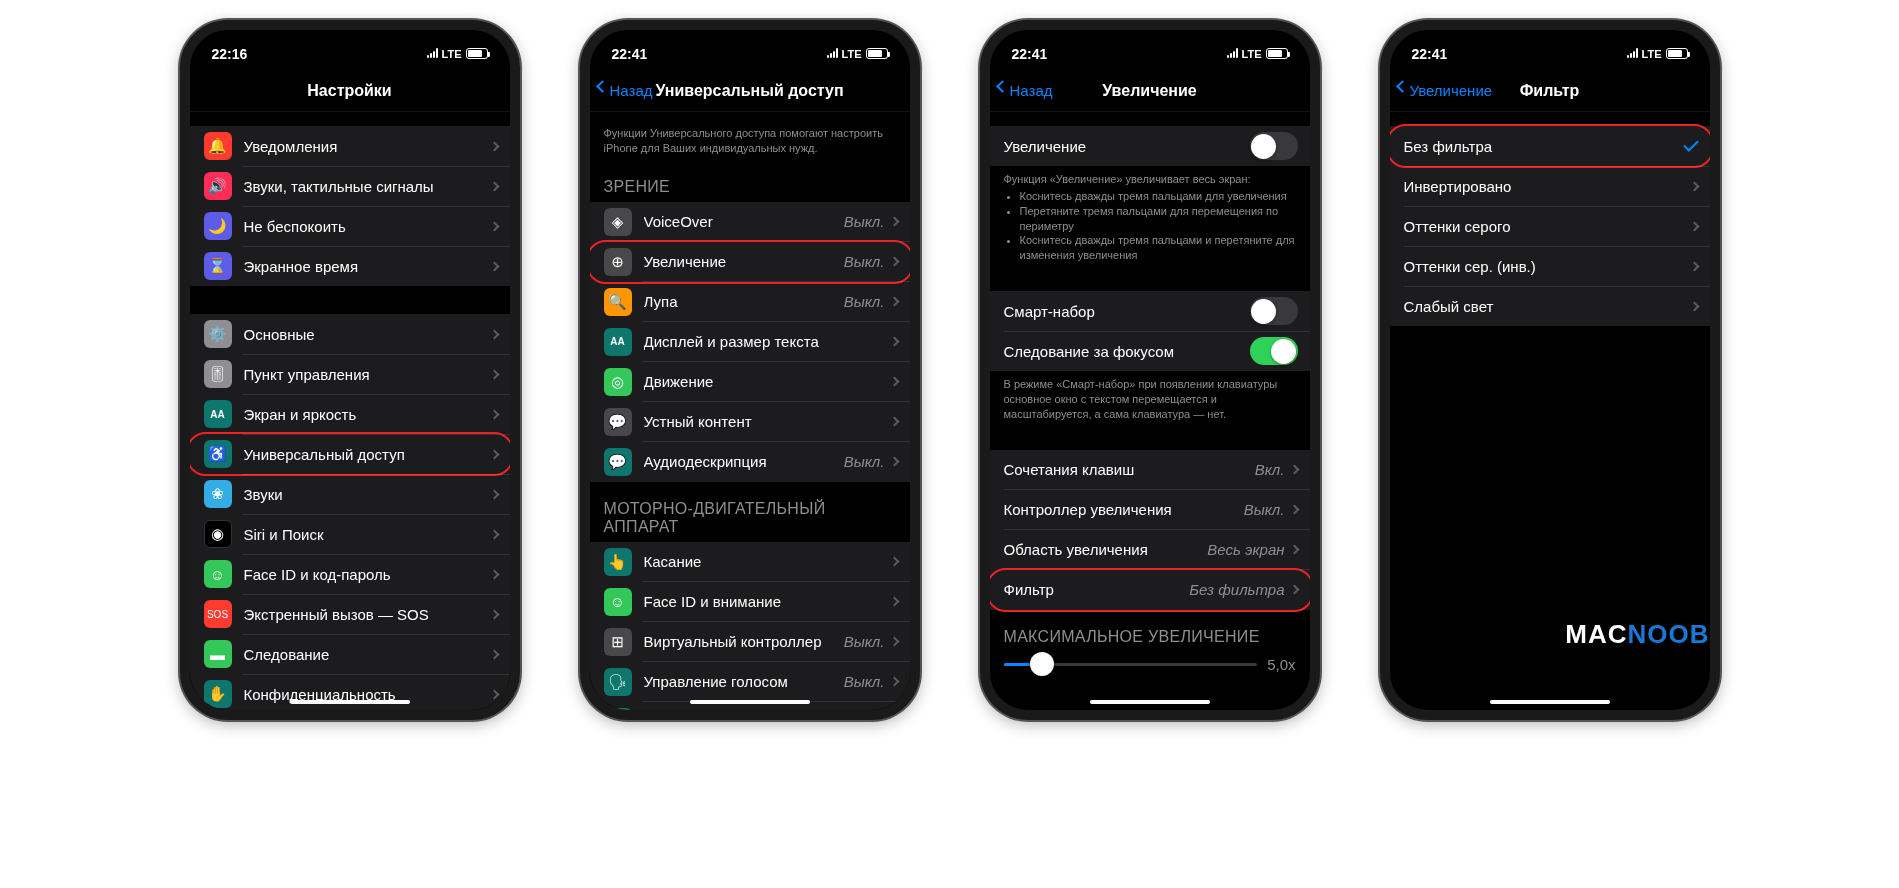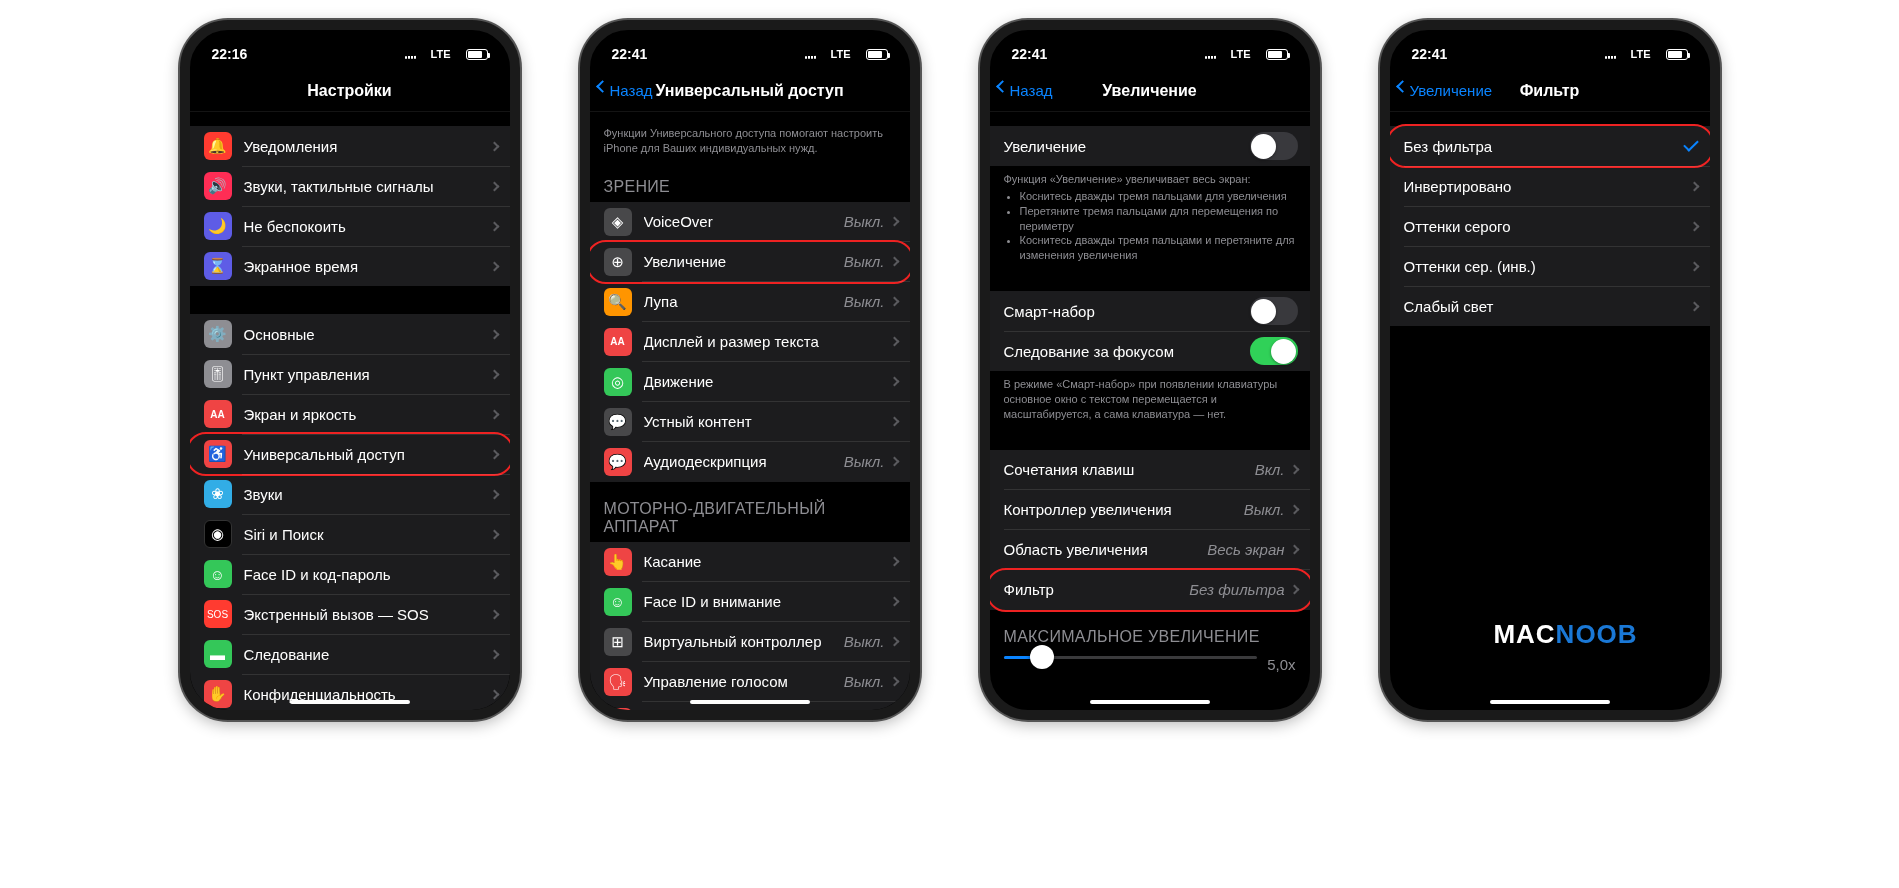--- a/index.html
+++ b/index.html
@@ -16,21 +16,21 @@
     color: #fff;
   }
   .notch {
     position: absolute; top: 0; left: 50%; transform: translateX(-50%);
     width: 160px; height: 26px; background: #000; border-radius: 0 0 16px 16px; z-index: 10;
   }
   .statusbar {
     height: 40px; display: flex; align-items: center; justify-content: space-between;
     padding: 8px 22px 0; font-size: 14px; font-weight: 600;
   }
-  .statusbar .right { display: flex; align-items: center; gap: 15px; font-size: 11px; }
+  .statusbar .right { display: flex; align-items: flex-start; gap: 4px; font-size: 11px; }
   .sig-bars { display:flex; align-items:flex-end; gap:1px; height:10px;}
   .sig-bars span { width:2px; background:#fff; border-radius:1px;}
   .sig-bars span:nth-child(1){height:3px}.sig-bars span:nth-child(2){height:5px}.sig-bars span:nth-child(3){height:7px}.sig-bars span:nth-child(4){height:10px}
   .lte { font-weight:600; font-size:11px;}
   .batt { width:22px;height:11px;border:1px solid #fff;border-radius:3px;position:relative;padding:1px;}
   .batt::after{content:"";position:absolute;right:-3px;top:3px;width:2px;height:5px;background:#fff;border-radius:0 1px 1px 0;}
   .batt-fill{background:#fff;height:100%;width:80%;border-radius:1px;}
 
   .navbar {
     height: 42px; display: flex; align-items: center; justify-content: center;
@@ -74,32 +74,32 @@
 
   .toggle { width:48px;height:28px;border-radius:14px;background:#39393d;position:relative;flex-shrink:0;}
   .toggle.on { background:#30d158;}
   .knob { width:25px;height:25px;border-radius:50%;background:#fff;position:absolute;top:1.5px;left:1.5px;box-shadow:0 1px 3px rgba(0,0,0,.4);}
   .toggle.on .knob { left:auto;right:1.5px;}
 
   .hl { position:absolute; border:2.5px solid #e22; border-radius:20px; pointer-events:none;}
 
   .homebar { position:absolute;bottom:6px;left:50%;transform:translateX(-50%);width:120px;height:4px;background:#fff;border-radius:3px;}
 
-  .slider-row { padding: 4px 14px 10px; display:flex;align-items:flex-start;gap:10px;}
+  .slider-row { padding: 4px 14px 10px; display:flex;align-items:center;gap:10px;}
   .track { flex:1;height:3px;background:#3a3a3c;border-radius:2px;position:relative;}
   .track-fill{height:100%;background:#0a84ff;border-radius:2px;width:15%;}
   .thumb{position:absolute;left:15%;top:50%;transform:translate(-50%,-50%);width:24px;height:24px;background:#fff;border-radius:50%;box-shadow:0 1px 4px rgba(0,0,0,.5);}
   .slider-val{font-size:15px;color:#8e8e93;}
 
-  .logo { position:absolute;bottom:60px;left:0;right:0;text-align:center;font-size:26px;font-weight:800;letter-spacing:1px;padding-left:32px;}
+  .logo { position:absolute;bottom:60px;left:0;right:0;text-align:right;font-size:26px;font-weight:800;letter-spacing:1px;padding-left:32px;}
   .logo .a{color:#fff}.logo .b{color:#1a78d6}
 
   
   .bg-red{background:#ff3b30}.bg-pink{background:#ff2d55}.bg-indigo{background:#5e5ce6}
-  .bg-gray{background:#8e8e93}.bg-graydark{background:#48484a}.bg-blue{background:#ef4444}.bg-cyan{background:#32ade6}
+  .bg-gray{background:#8e8e93}.bg-graydark{background:#48484a}.bg-blue{background:#0f766e}.bg-cyan{background:#32ade6}
   .bg-green{background:#34c759}.bg-orange{background:#ff9500}.bg-black{background:#000;border:1px solid #333}.bg-sosred{background:#ff3b30}
 </style>
 </head>
 <body>
 
 <div class="phone">
     <div class="notch"></div>
     <div class="statusbar">
       <span>22:16</span>
       <div class="right">

